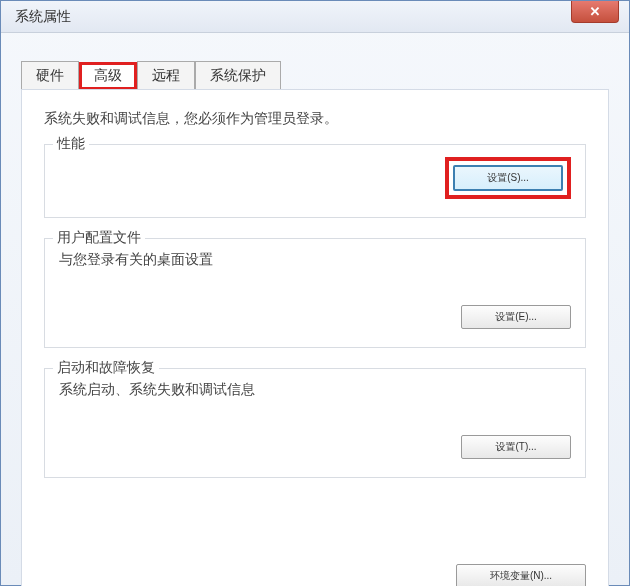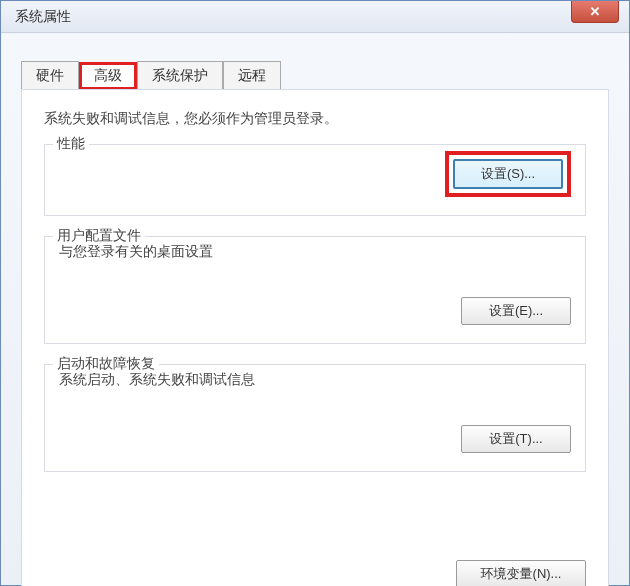--- a/index.html
+++ b/index.html
@@ -54,33 +54,33 @@
       border: 1px solid #d4dbe6;
       background: #fff;
       padding: 20px 22px;
       height: 518px;
       position: relative;
     }
     .admin-notice { font-size: 14px; color: #444; margin-bottom: 16px; }
     .group {
       border: 1px solid #d8dce2;
       margin-bottom: 20px;
-      padding: 6px 14px 18px 14px;
+      padding: 12px 14px 18px 14px;
       position: relative;
     }
     .group-title {
       position: absolute; top: -10px; left: 8px;
       background: #fff; padding: 0 4px;
       font-size: 14px; color: #444;
     }
     .group-desc { font-size: 14px; color: #444; margin-bottom: 36px; }
     .btn-row { display: flex; justify-content: flex-end; }
     .btn {
       min-width: 110px; padding: 4px 10px;
-      font-size: 13px;
+      font-size: 10px;
       background: linear-gradient(to bottom, #fdfdfd, #e8e8e8);
       border: 1px solid #9a9a9a;
       border-radius: 2px;
       cursor: pointer; color: #333;
     }
     .btn.focused {
       border: 2px solid #3c7fb1;
       background: linear-gradient(to bottom, #eaf6fd, #d7effc);
     }
     .btn-wrap.highlight {
@@ -105,24 +105,24 @@
   </div>
   <div class="content">
     <div class="tabs">
       <div class="tab">
           <span>硬件</span>
         </div>
       <div class="tab active highlighted">
           <span>高级</span>
         </div>
       <div class="tab">
-          <span>系统保护</span>
+          <span>远程</span>
         </div>
       <div class="tab">
-          <span>远程</span>
+          <span>系统保护</span>
         </div>
     </div>
     <div class="panel">
       <div class="admin-notice">系统失败和调试信息，您必须作为管理员登录。</div>
 
       <div class="group">
         <span class="group-title">性能</span>
         <div class="btn-row">
           <span class="btn-wrap highlight">
             <button class="btn focused">设置(S)...</button>

